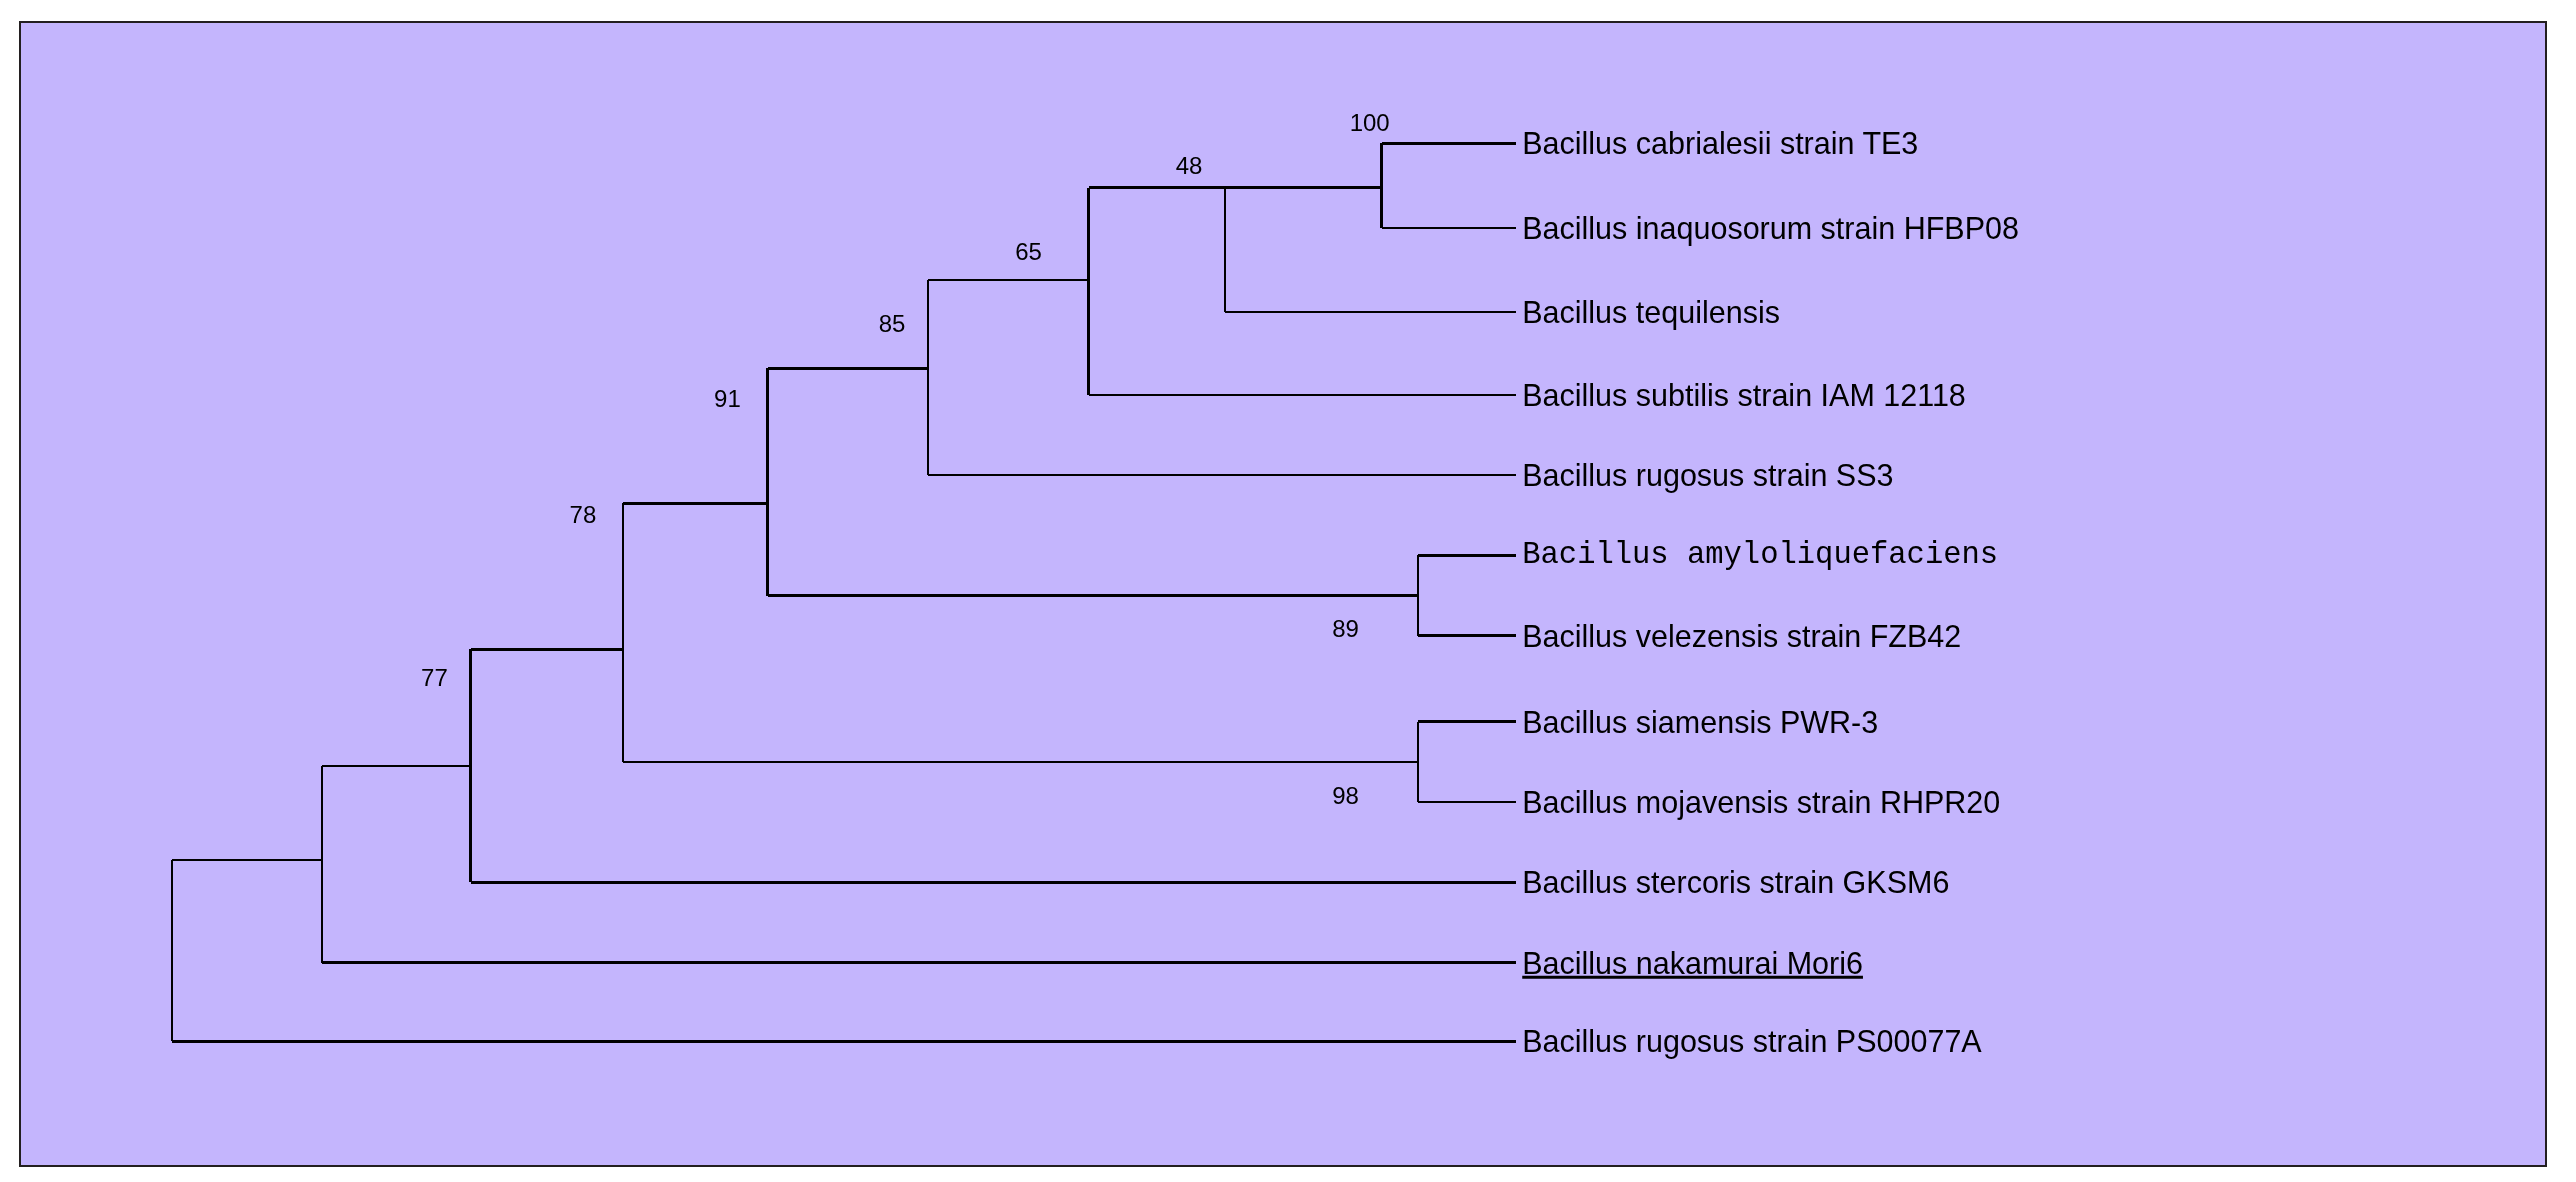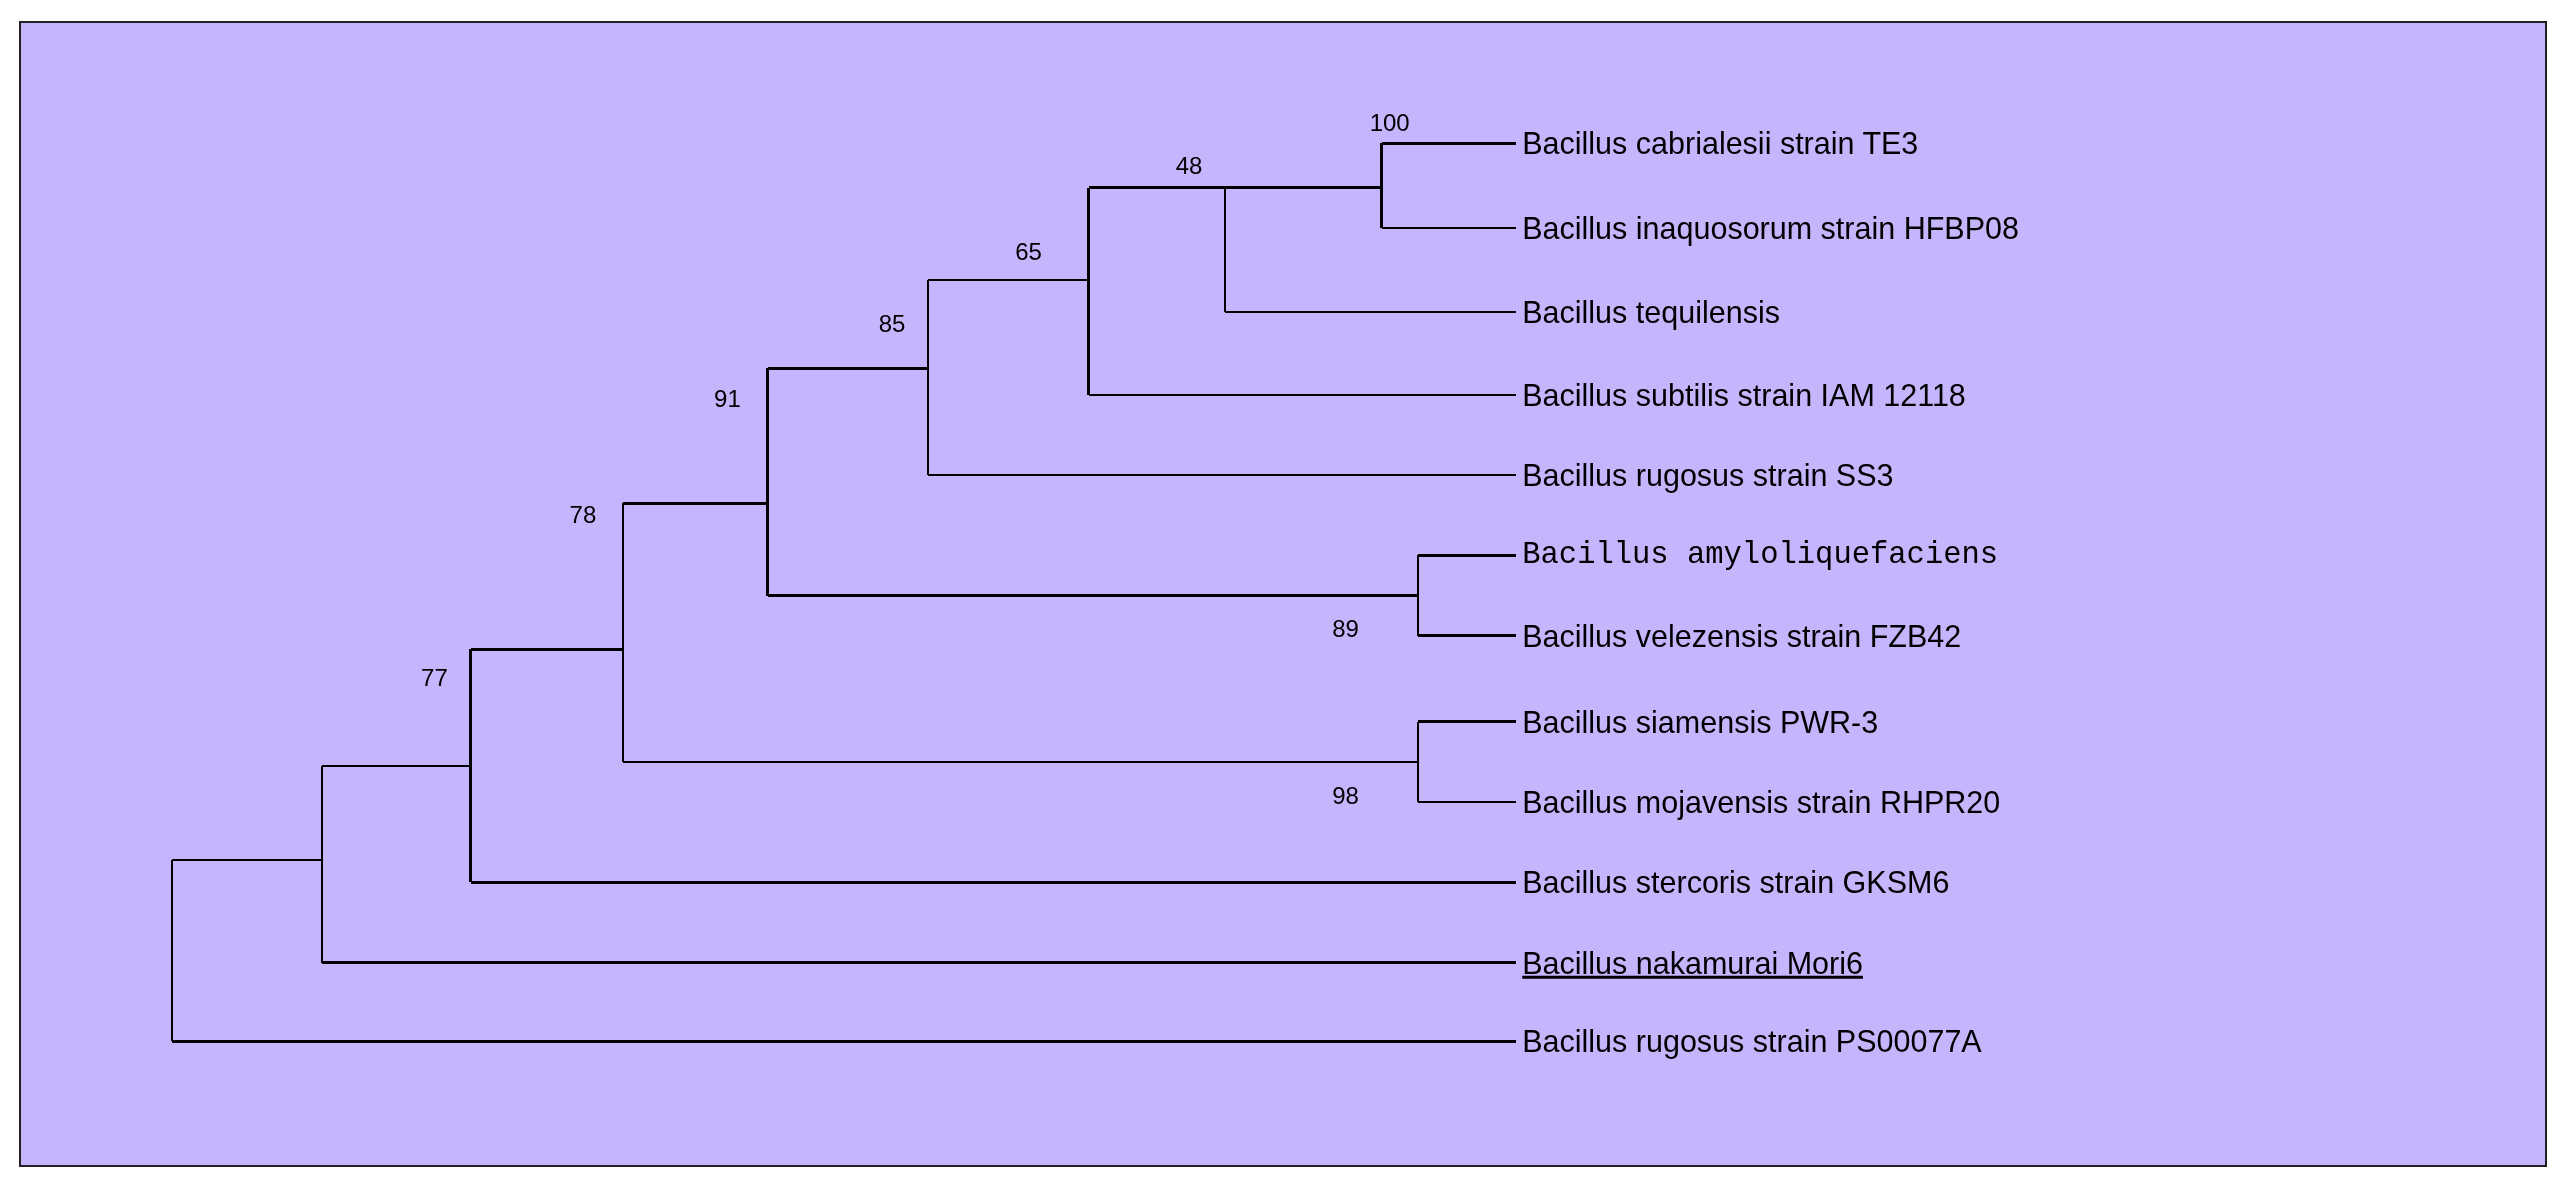--- a/index.html
+++ b/index.html
@@ -98,21 +98,21 @@
       <div class="tip-label" style="left: 59.4784%; top: 39.5921%;">Bacillus rugosus strain SS3</div>
       <div class="tip-label" style="left: 59.4784%; top: 46.6245%; font-family: Liberation Mono, monospace;">Bacillus amyloliquefaciens</div>
       <div class="tip-label" style="left: 59.4784%; top: 53.6568%;">Bacillus velezensis strain FZB42</div>
       <div class="tip-label" style="left: 59.4784%; top: 61.1814%;">Bacillus siamensis PWR-3</div>
       <div class="tip-label" style="left: 59.4784%; top: 68.2138%;">Bacillus mojavensis strain RHPR20</div>
       <div class="tip-label" style="left: 59.4784%; top: 75.2461%;">Bacillus stercoris strain GKSM6</div>
       <div class="tip-label" style="left: 59.4784%; top: 82.2785%; text-decoration: underline;">Bacillus nakamurai Mori6</div>
       <div class="tip-label" style="left: 59.4784%; top: 89.1702%;">Bacillus rugosus strain PS00077A</div>
     </div>
   <div id="support-layer">
-      <div class="support-label" style="left: 53.4351%; top: 9.84529%; margin-left: 20px;">100</div>
+      <div class="support-label" style="left: 53.4351%; top: 9.84529%;">100</div>
       <div class="support-label" style="left: 46.2786%; top: 13.5724%;">48</div>
       <div class="support-label" style="left: 39.9173%; top: 21.097%;">65</div>
       <div class="support-label" style="left: 34.5102%; top: 27.4262%;">85</div>
       <div class="support-label" style="left: 27.9898%; top: 33.9662%;">91</div>
       <div class="support-label" style="left: 22.2646%; top: 44.1632%;">78</div>
       <div class="support-label" style="left: 16.3804%; top: 58.3685%;">77</div>
       <div class="support-label" style="left: 52.4809%; top: 54.1491%;">89</div>
       <div class="support-label" style="left: 52.4809%; top: 68.706%;">98</div>
     </div>
 </div>

